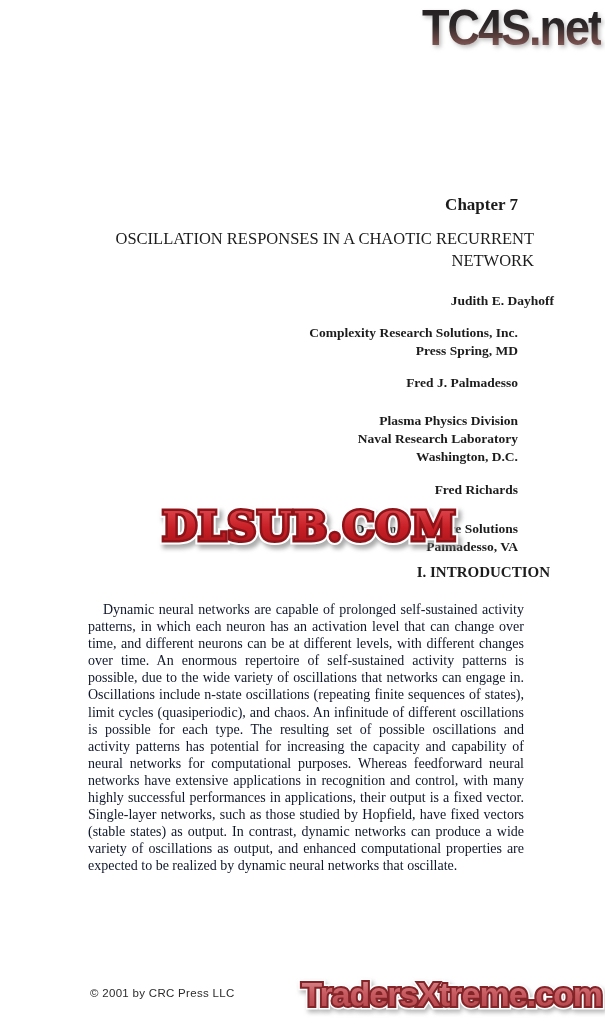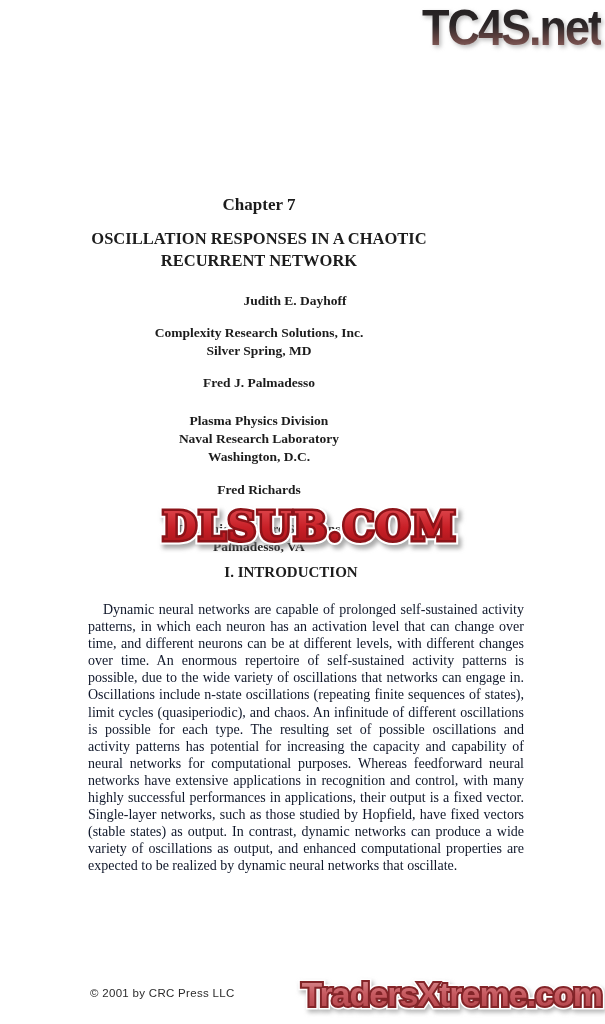--- a/index.html
+++ b/index.html
@@ -7,23 +7,23 @@
     width:605px;height:1024px;
     background:#ffffff;
     position:relative;
     overflow:hidden;
     font-family:"Liberation Serif", serif;
     color:#1c1c1c;
   }
   .page{position:absolute;inset:0;}
 
   
-  .centered{position:absolute;left:0;width:518px;text-align:center;}
+  .centered{position:absolute;left:0;width:518px;text-align:right;}
   .chapter{top:195px;font-size:17px;font-weight:bold;}
-  .title{top:228px;font-size:16.5px;font-weight:bold;line-height:22px;}
+  .title{top:228px;font-size:16.5px;font-weight:normal;line-height:22px;margin-left:16px;}
   .title span{display:inline-block;max-width:420px;}
   .author-name{font-size:13.5px;font-weight:bold;line-height:18px;}
   .affil{font-size:13.5px;font-weight:bold;line-height:18px;}
   .name-1{top:292px;padding-left:36px;}
   .affil-1{top:324px;}
   .name-2{top:374px;}
   .affil-2{top:412px;}
   .name-3{top:481px;}
   .affil-3{top:520px;}
   .section-heading{top:564px;font-size:15px;font-weight:bold;padding-left:32px;}
@@ -103,21 +103,21 @@
 
   <div class="centered chapter">Chapter 7</div>
 
   <div class="centered title">
     <span>OSCILLATION RESPONSES IN A CHAOTIC RECURRENT NETWORK</span>
   </div>
 
   <div class="centered author-name name-1">Judith E. Dayhoff</div>
   <div class="centered affil affil-1">
     <div>Complexity Research Solutions, Inc.</div>
-    <div>Silver Spring, MD</div>
+    <div>Press Spring, MD</div>
   </div>
 
   <div class="centered author-name name-2">Fred J. Palmadesso</div>
   <div class="centered affil affil-2">
     <div>Plasma Physics Division</div>
     <div>Naval Research Laboratory</div>
     <div>Washington, D.C.</div>
   </div>
 
   <div class="centered author-name name-3">Fred Richards</div>

